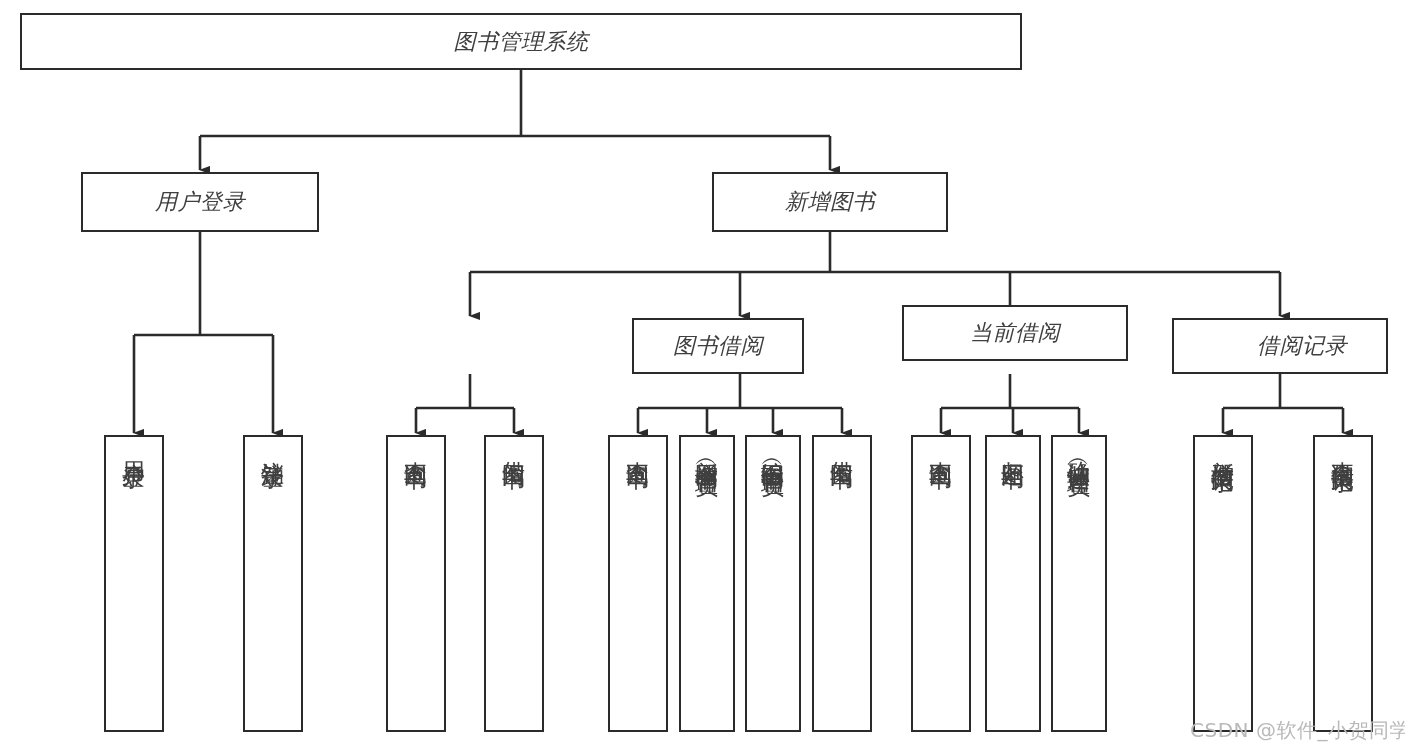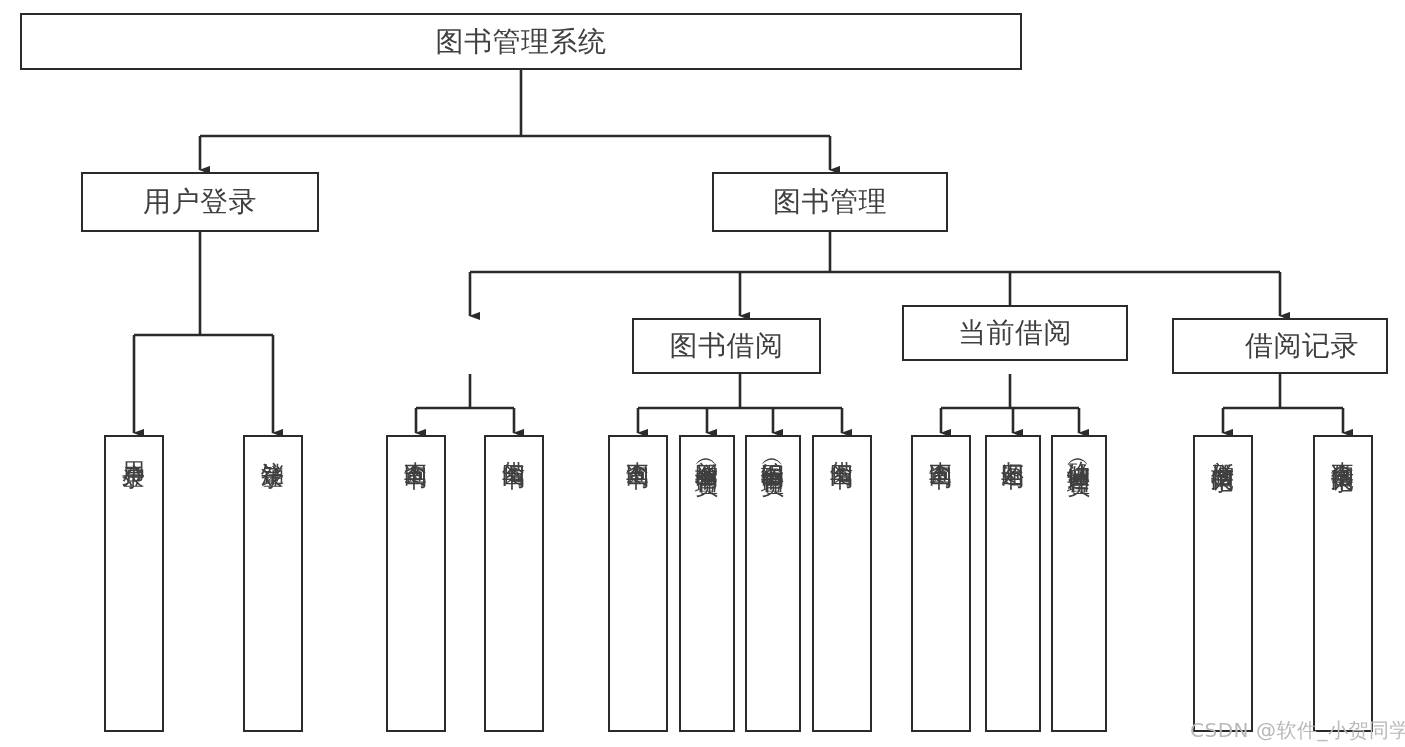--- a/index.html
+++ b/index.html
@@ -34,22 +34,23 @@
     color: #3a3a3a;
   }
   .node .label {
     display: block;
     text-align: center;
     line-height: 1.18;
     white-space: nowrap;
     color: #3f3f3f;
   }
   .node.horiz .label {
-    font-size: 28px;
+    font-size: 22px;
     letter-spacing: 0.5px;
+    font-style: italic;
   }
   .node.vert {
     align-items: flex-start;
     padding-top: 6px;
   }
   .node.vert .label {
     writing-mode: vertical-rl;
     text-orientation: upright;
     font-size: 23px;
     line-height: 1.05;
@@ -119,24 +120,24 @@
   </svg>
 
   <div class="node horiz" style="left:20px; top:13px; width:1002px; height:57px;">
     <span class="label">图书管理系统</span>
   </div>
 
   <div class="node horiz" style="left:81px; top:172px; width:238px; height:60px;">
     <span class="label">用户登录</span>
   </div>
   <div class="node horiz" style="left:712px; top:172px; width:236px; height:60px;">
-    <span class="label">图书管理</span>
+    <span class="label">新增图书</span>
   </div>
 
-  <div class="node horiz" style="left:632px; top:318px; width:189px; height:56px;">
+  <div class="node horiz" style="left:632px; top:318px; width:172px; height:56px;">
     <span class="label">图书借阅</span>
   </div>
   <div class="node horiz" style="left:902px; top:305px; width:226px; height:56px;">
     <span class="label">当前借阅</span>
   </div>
   <div class="node horiz" style="left:1172px; top:318px; width:216px; height:56px;padding-left:44px;">
     <span class="label">借阅记录</span>
   </div>
 
   <div class="node vert" style="left:104px; top:435px; width:60px; height:297px;">

